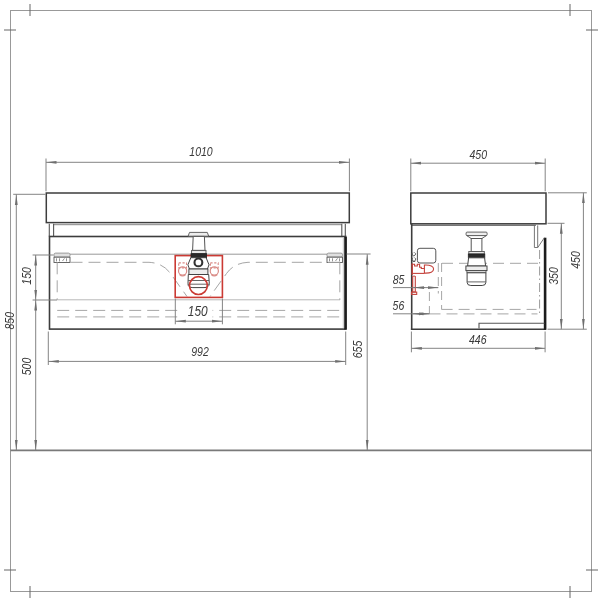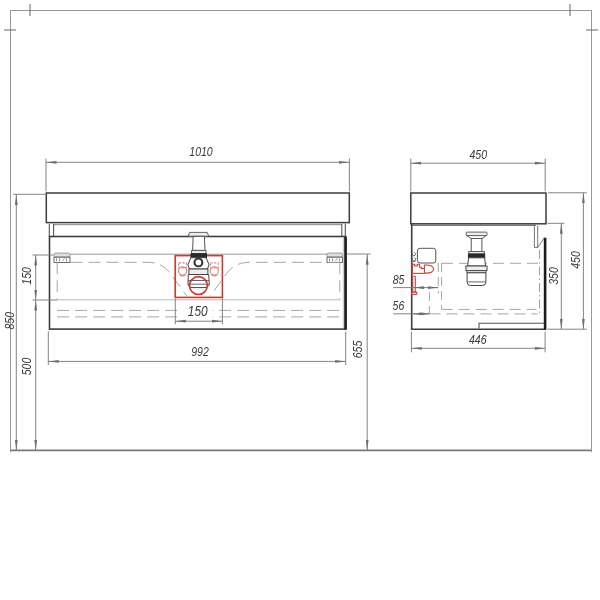--- a/index.html
+++ b/index.html
@@ -1,16 +1,16 @@
 <!DOCTYPE html>
 <html><head>
 <meta charset="utf-8">
 <style>
   html,body{margin:0;padding:0;background:#fff;}
-  .page{width:600px;height:452px;position:relative;font-family:"Liberation Sans",sans-serif;}
+  .page{width:600px;height:600px;position:relative;font-family:"Liberation Sans",sans-serif;}
   svg{display:block;}
   text{font-family:"Liberation Sans",sans-serif;font-style:italic;fill:#3a3a3a;}
 </style>
 </head>
 <body>
 <div class="page">
 <svg width="600" height="600" viewBox="0 0 600 600">
 <defs>
 <marker id="ar" orient="auto-start-reverse" markerWidth="12" markerHeight="5" refX="10.5" refY="2.5" markerUnits="userSpaceOnUse">
   <path d="M10.5,2.5 L0,1.1 L0,3.9 Z" fill="#6f6f6f"></path>

